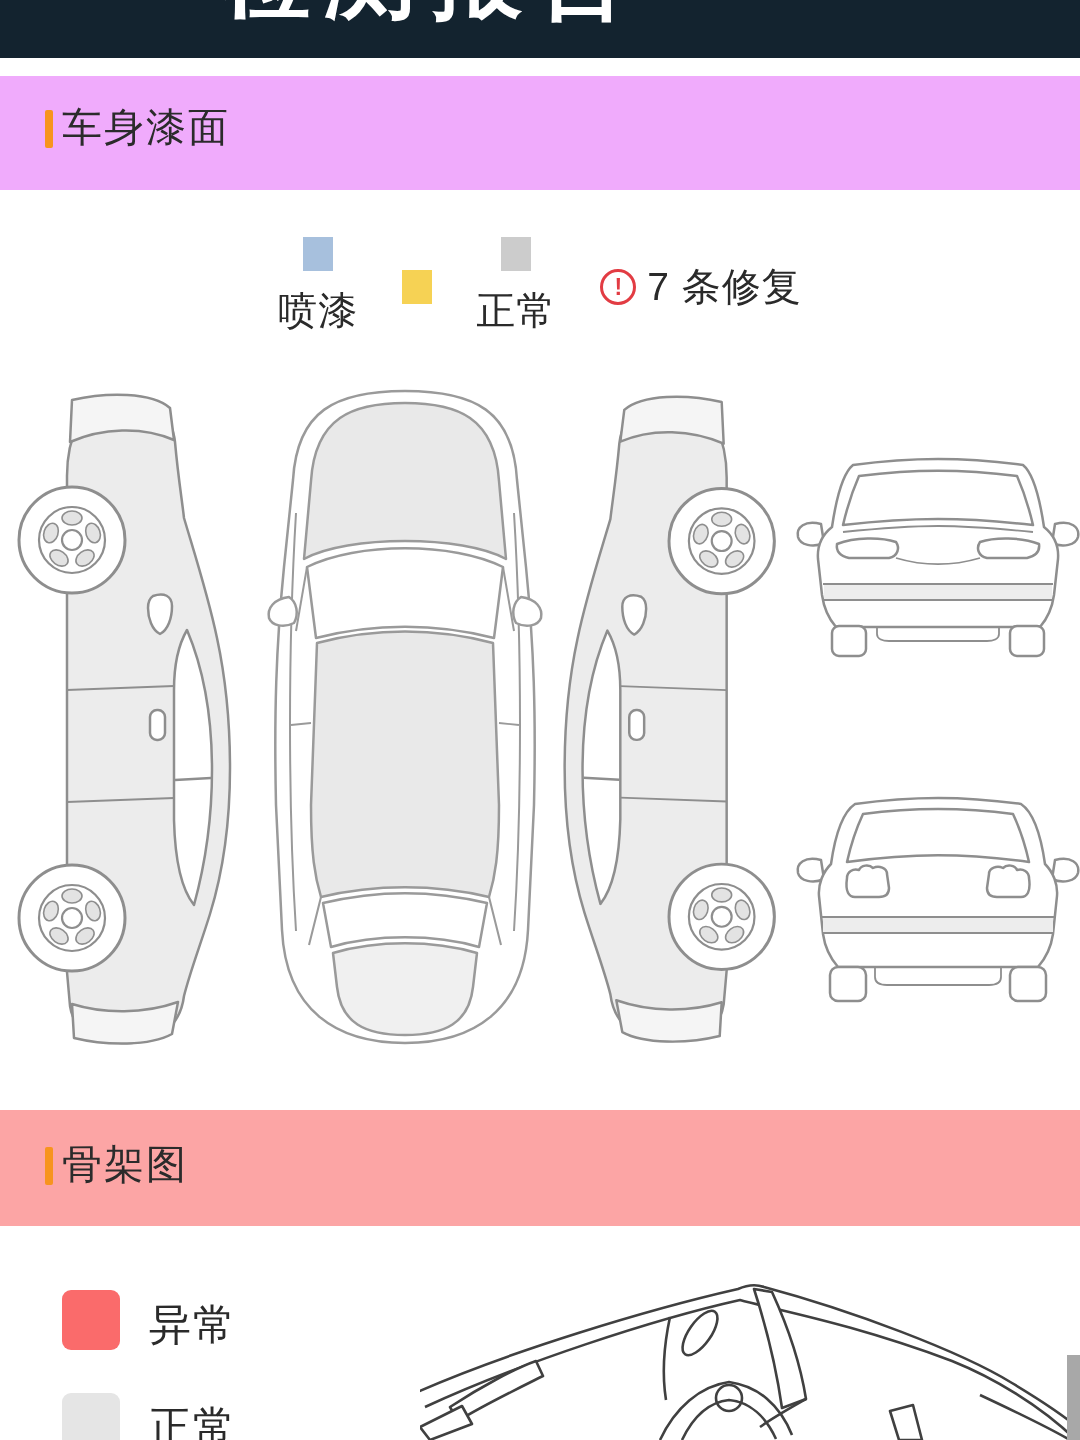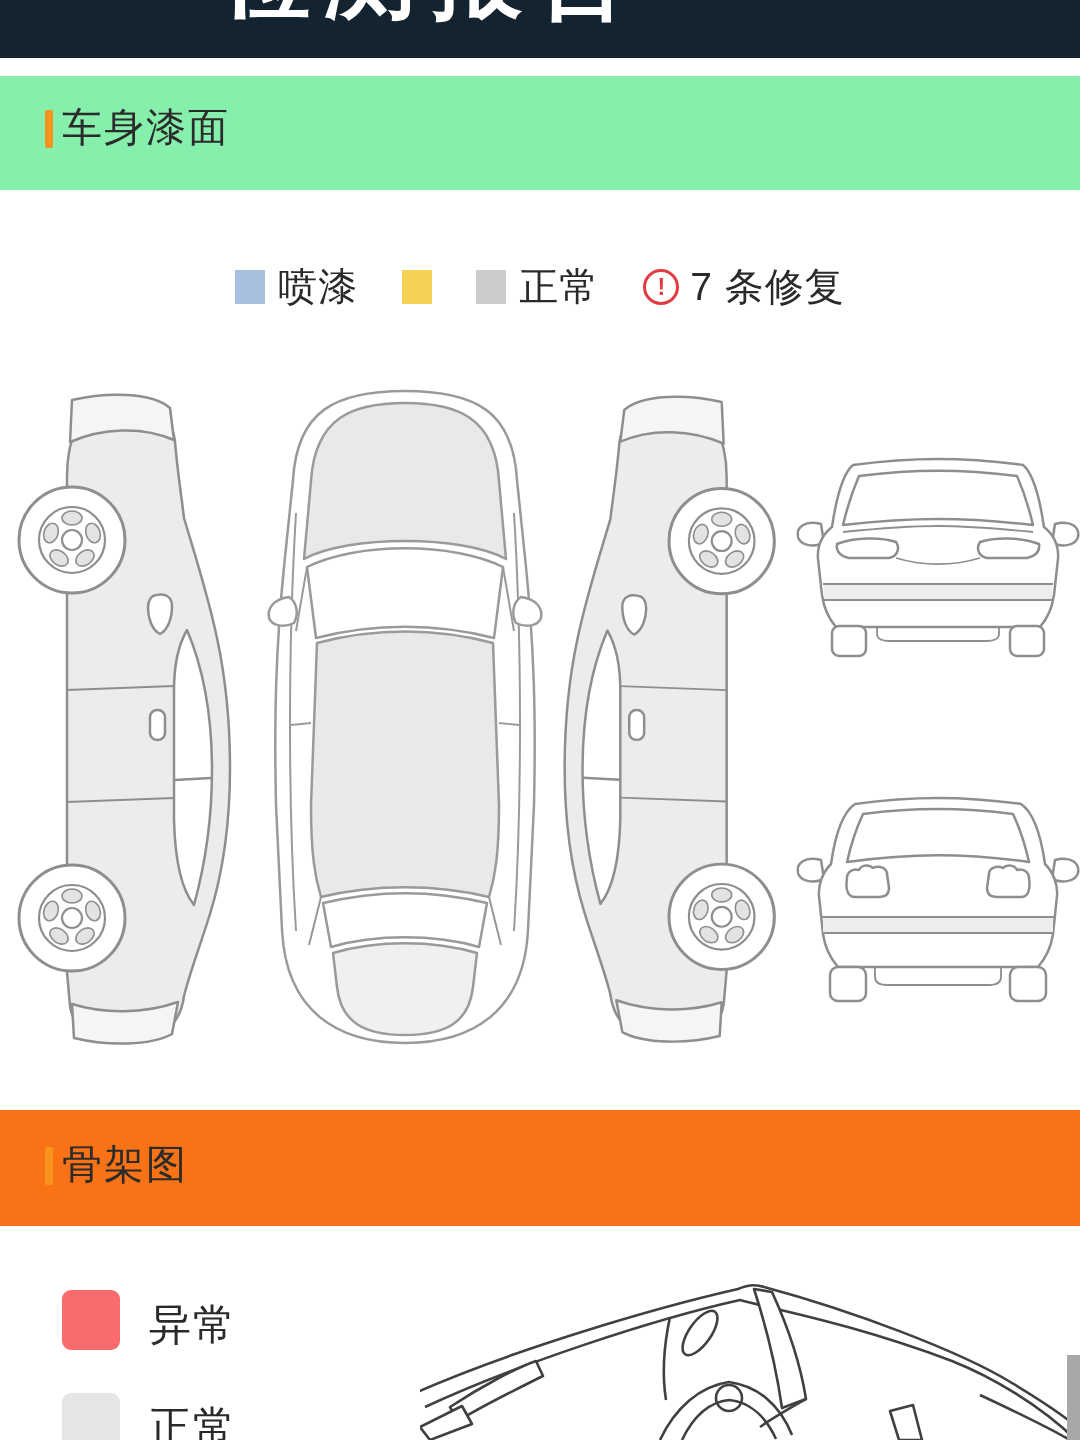--- a/index.html
+++ b/index.html
@@ -16,21 +16,21 @@
   .accent-bar{position:absolute;left:45px;width:8px;height:38px;border-radius:2px;}
   .band-paint .accent-bar{top:34px;}
   .band-frame .accent-bar{top:37px;}
   .band-title{position:absolute;left:62px;margin:0;font-size:40px;font-weight:400;
               letter-spacing:2px;color:#2b2b2b;line-height:1;}
   .band-paint .band-title{top:31px;}
   .band-frame .band-title{top:34px;}
   
   .paint-legend{position:absolute;left:0;top:256px;width:1080px;height:62px;
                 display:flex;justify-content:center;align-items:center;gap:44px;}
-  .legend-item{display:flex;align-items:center;gap:13px;}
+  .legend-item{display:flex;align-items:center;gap:13px;flex-direction:column;}
   .swatch{width:30px;height:34px;display:inline-block;}
   .legend-label{font-size:39px;color:#2a2a2a;letter-spacing:1px;}
   .warn-badge{display:flex;align-items:center;gap:11px;}
   .warn-circle{width:30px;height:30px;border:3px solid #e23c43;border-radius:50%;
                display:flex;align-items:center;justify-content:center;
                font-size:23px;font-weight:700;color:#e23c43;line-height:1;}
   
   .car-view{position:absolute;}
   .flip-x{transform:scaleX(-1);}
   
@@ -45,21 +45,21 @@
 </style>
 </head>
 <body>
 
 <div class="screen">
 
   <div class="app-header" style="background-color: rgb(19, 35, 47);">
     <h1>检测报告</h1>
   </div>
 
-  <div class="band band-paint" style="background-color: #86efac;">
+  <div class="band band-paint" style="background-color: #f0abfc;">
     <span class="accent-bar" style="background-color: rgb(247, 148, 30);"></span>
     <h2 class="band-title">车身漆面</h2>
   </div>
 
   <div class="paint-legend">
     <div class="legend-item">
       <span class="swatch" style="background-color: rgb(167, 192, 221);"></span>
       <span class="legend-label">喷漆</span>
     </div>
     <div class="legend-item">
@@ -219,21 +219,21 @@
                C194 112 198 115 204 115 L228 115 C234 115 238 110 236 96 Z"></path>
       <rect x="30" y="135" width="230" height="16" fill="#ededed" stroke="none"></rect>
       <line x1="29" y1="135" x2="261" y2="135" stroke-width="1.8"></line>
       <line x1="29" y1="151" x2="261" y2="151" stroke-width="1.8"></line>
       <rect x="37" y="185" width="36" height="34" rx="8"></rect>
       <rect x="217" y="185" width="36" height="34" rx="8"></rect>
       <path d="M82 185 L82 195 C82 201 88 203 94 203 L196 203 C202 203 208 201 208 195 L208 185" fill="none" stroke-width="1.8"></path>
     </g>
   </svg>
 
-  <div class="band band-frame" style="background-color: #f97316;">
+  <div class="band band-frame" style="background-color: #fca5a5;">
     <span class="accent-bar" style="background-color: rgb(247, 148, 30);"></span>
     <h2 class="band-title">骨架图</h2>
   </div>
 
   <span class="frame-swatch frame-swatch-abnormal" style="background-color: rgb(250, 107, 107);"></span>
   <span class="frame-label frame-label-abnormal">异常</span>
   <span class="frame-swatch frame-swatch-normal" style="background-color: rgb(229, 229, 229);"></span>
   <span class="frame-label frame-label-normal">正常</span>
 
   <div class="skeleton-wrap">

